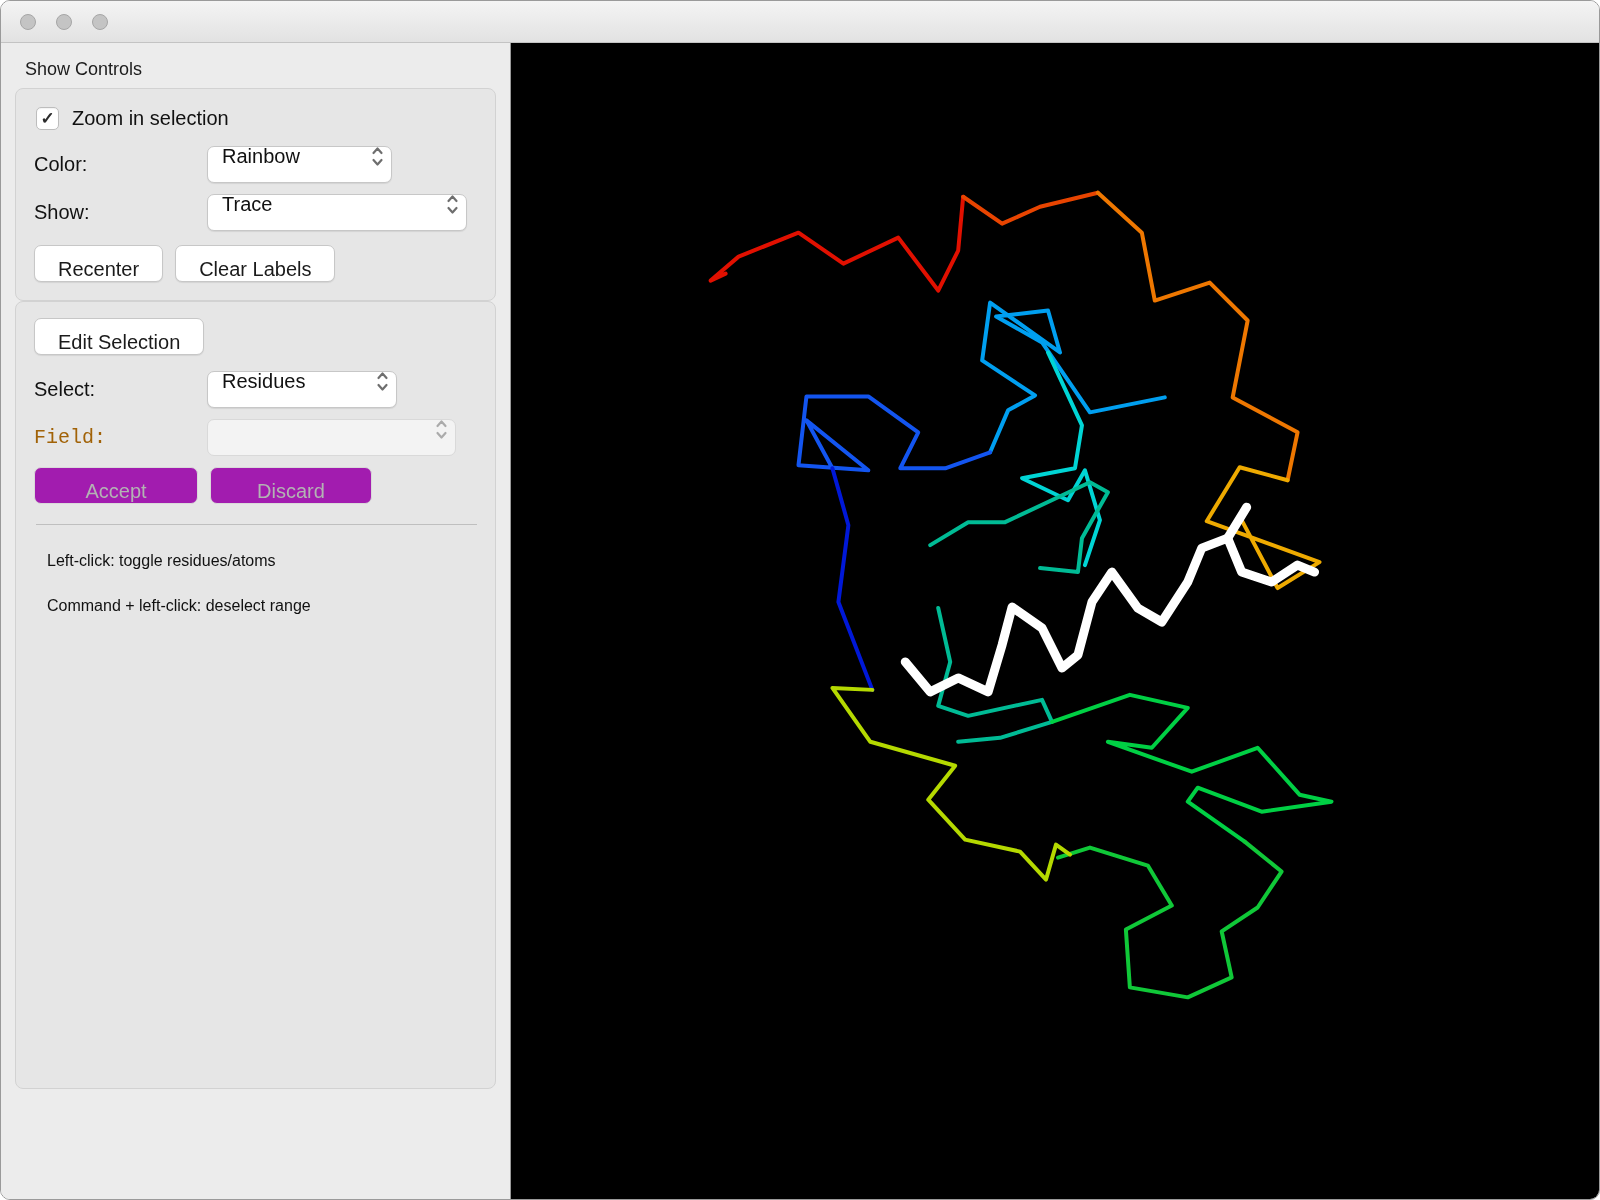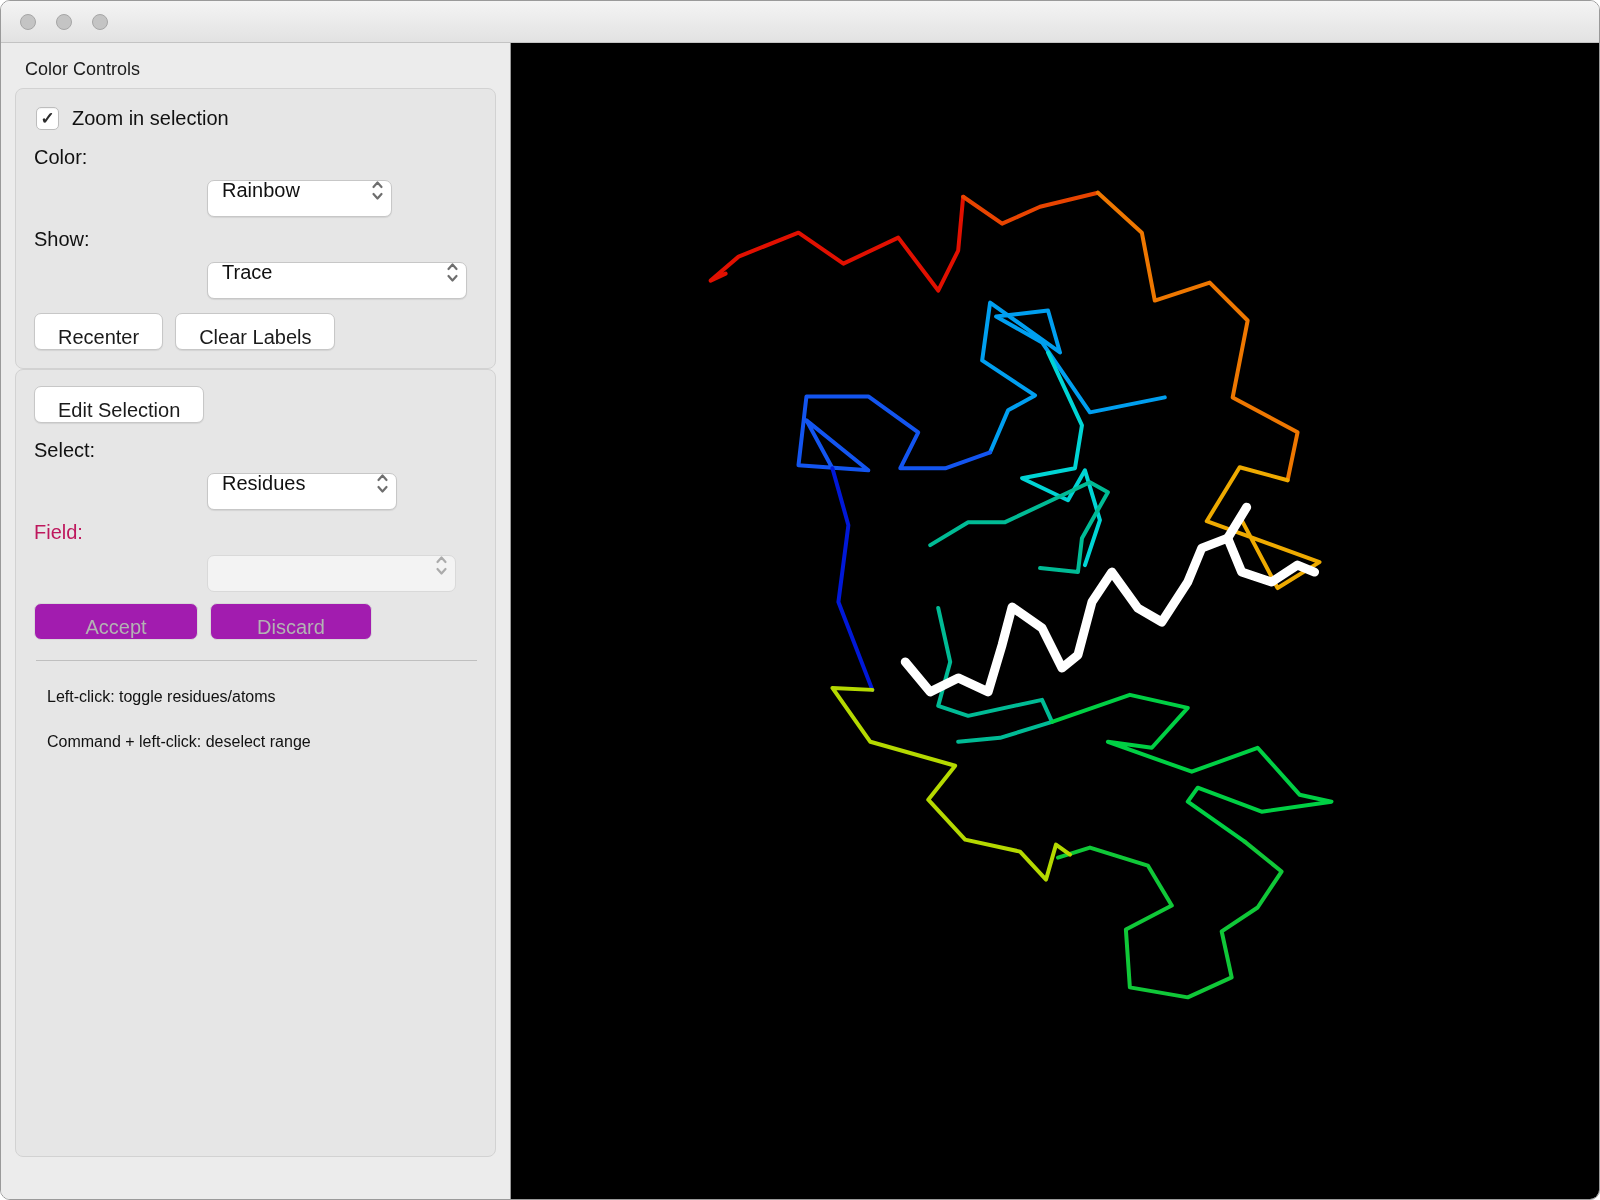--- a/index.html
+++ b/index.html
@@ -65,35 +65,34 @@
   .checkbox-box {
     width:23px; height:23px;
     background:#ffffff;
     border:1px solid #bdbdbd; border-radius:5px;
     display:flex; align-items:center; justify-content:center;
     font-size:17px; font-weight:bold; color:#2b2b2b;
     box-shadow:inset 0 1px 1px rgba(0,0,0,0.05);
   }
 
   .form-row {
-    display:flex; align-items:flex-start;
+    display:flex; align-items:center;
     margin:11px 0; font-size:20px; color:#111;
   }
   .form-label { width:173px; }
-  .form-label.disabled { color:#be185d; }
+  .form-label.disabled { color:#a16207;font-family:Liberation Mono, monospace; }
 
   .popup {
     height:37px;
     display:flex; align-items:center; justify-content:space-between;
     background:#ffffff;
     border:1px solid #c7c7c7; border-radius:7px;
     padding:0 6px 17px 14px;
     font-size:20px; color:#111;
     box-shadow:0 1px 1px rgba(0,0,0,0.08);
-    margin-top:34px;
   }
   .popup.disabled {
     background:#f3f3f3; border-color:#d9d9d9;
     box-shadow:none;
   }
   .chevrons { display:flex; align-items:center; }
 
   .btn {
     height:37px; padding:12px 23px;
     background:#ffffff;
@@ -125,21 +124,21 @@
   <div class="titlebar">
     <div class="light"></div>
     <div class="light"></div>
     <div class="light"></div>
   </div>
 
   <div class="content">
 
     <div class="sidebar">
 
-      <div class="section-title">Color Controls</div>
+      <div class="section-title">Show Controls</div>
 
       <div class="groupbox">
 
         <div class="checkbox-row">
           <span class="checkbox-box">✓</span>
           <span>Zoom in selection</span>
         </div>
 
         <div class="form-row">
           <span class="form-label">Color:</span>

